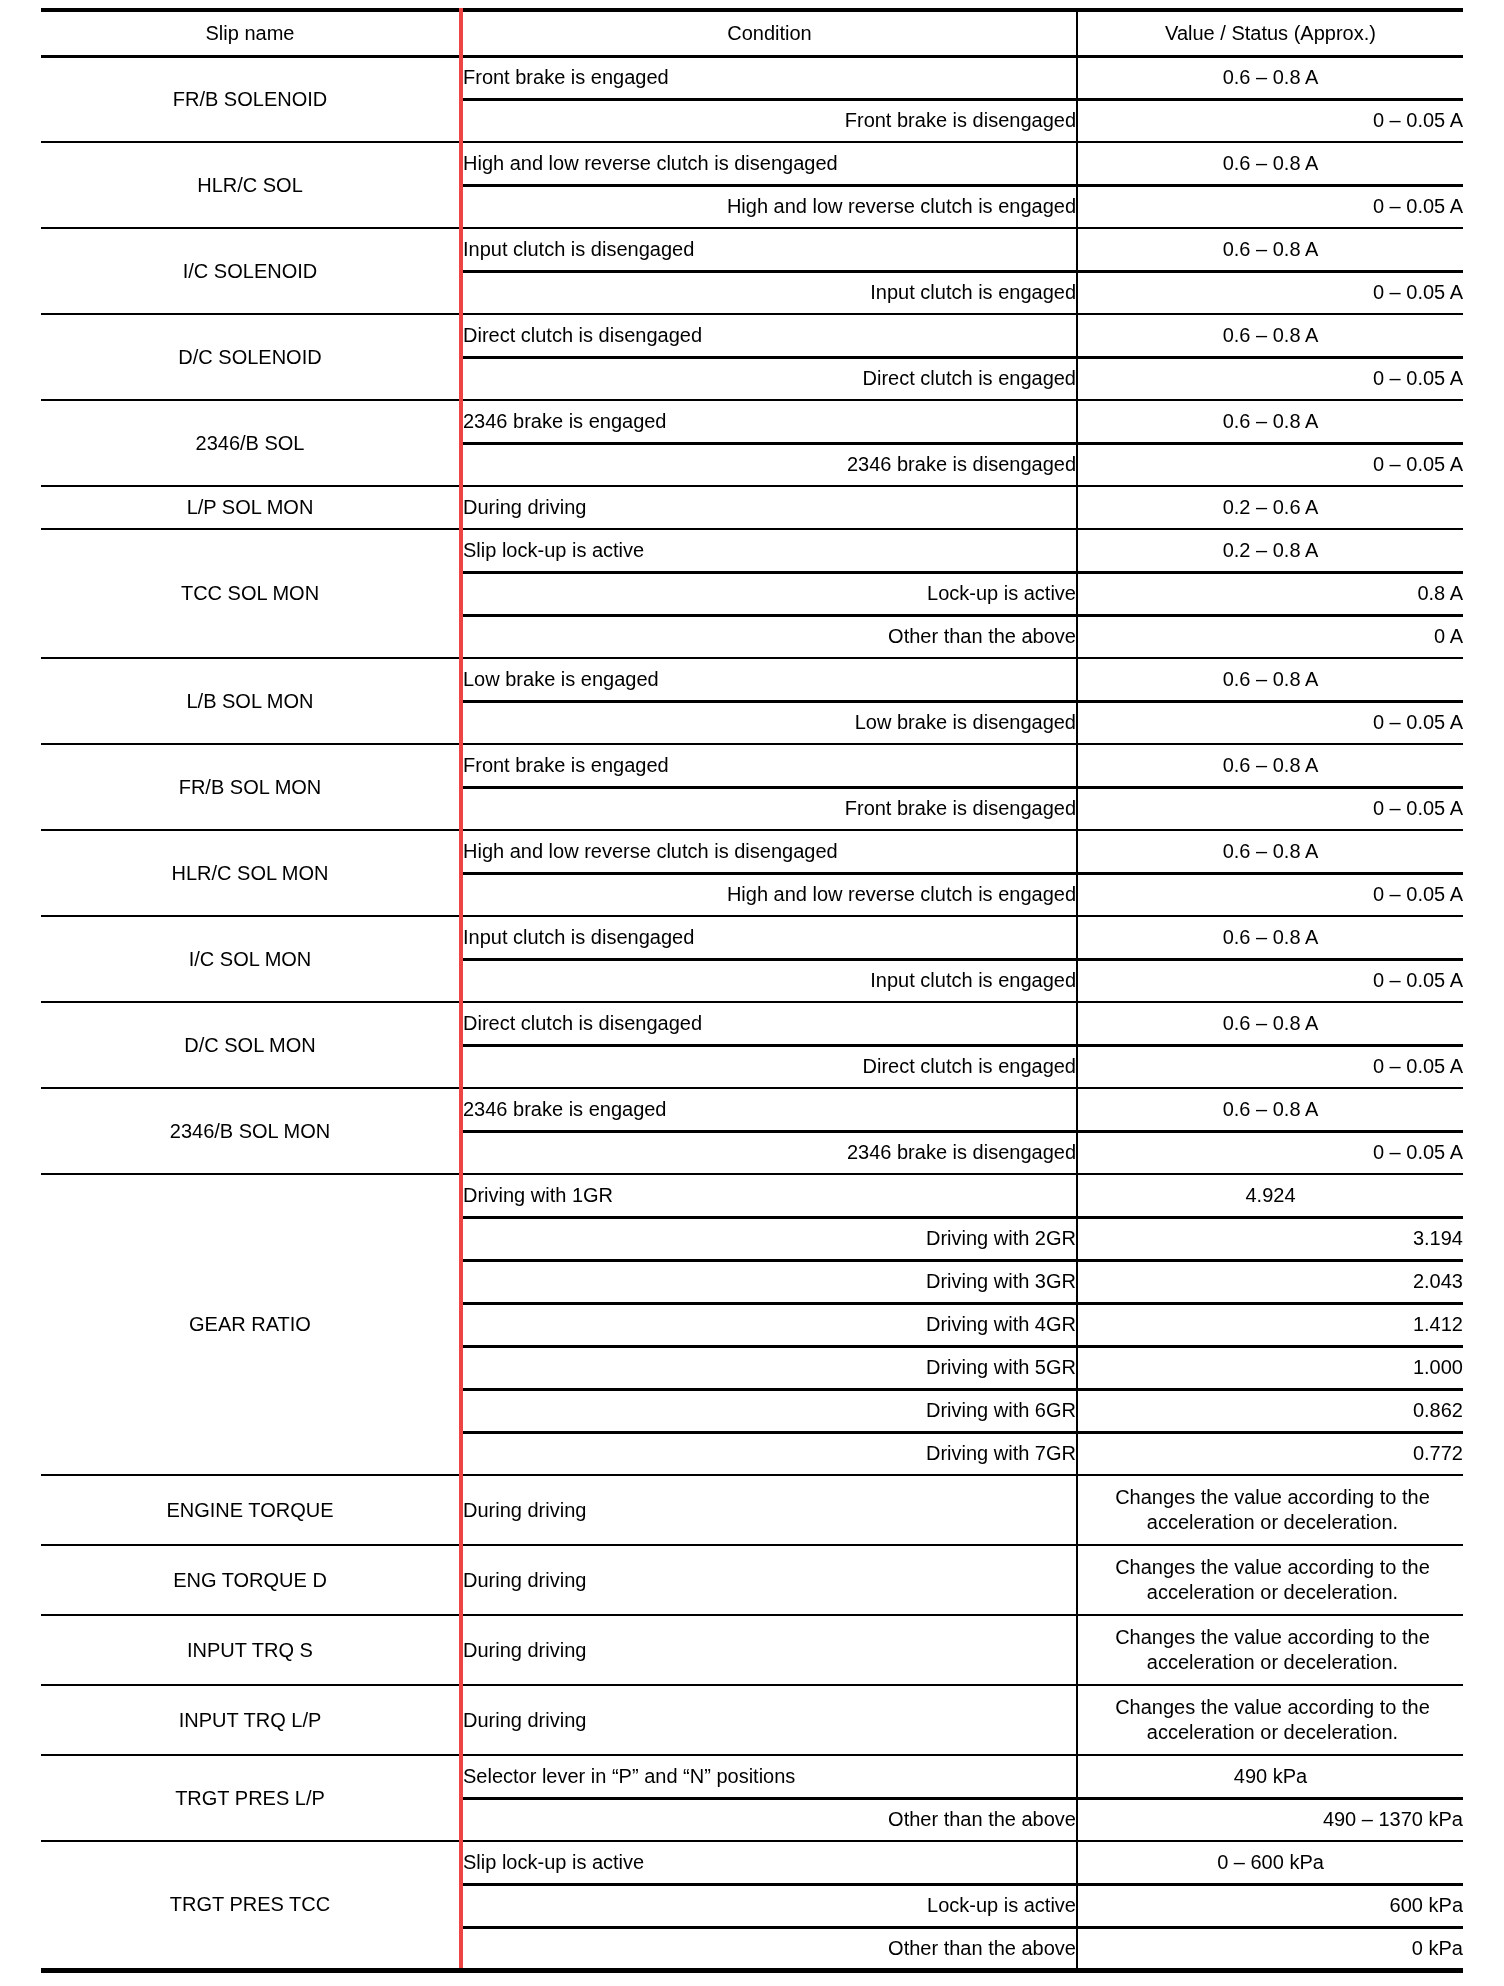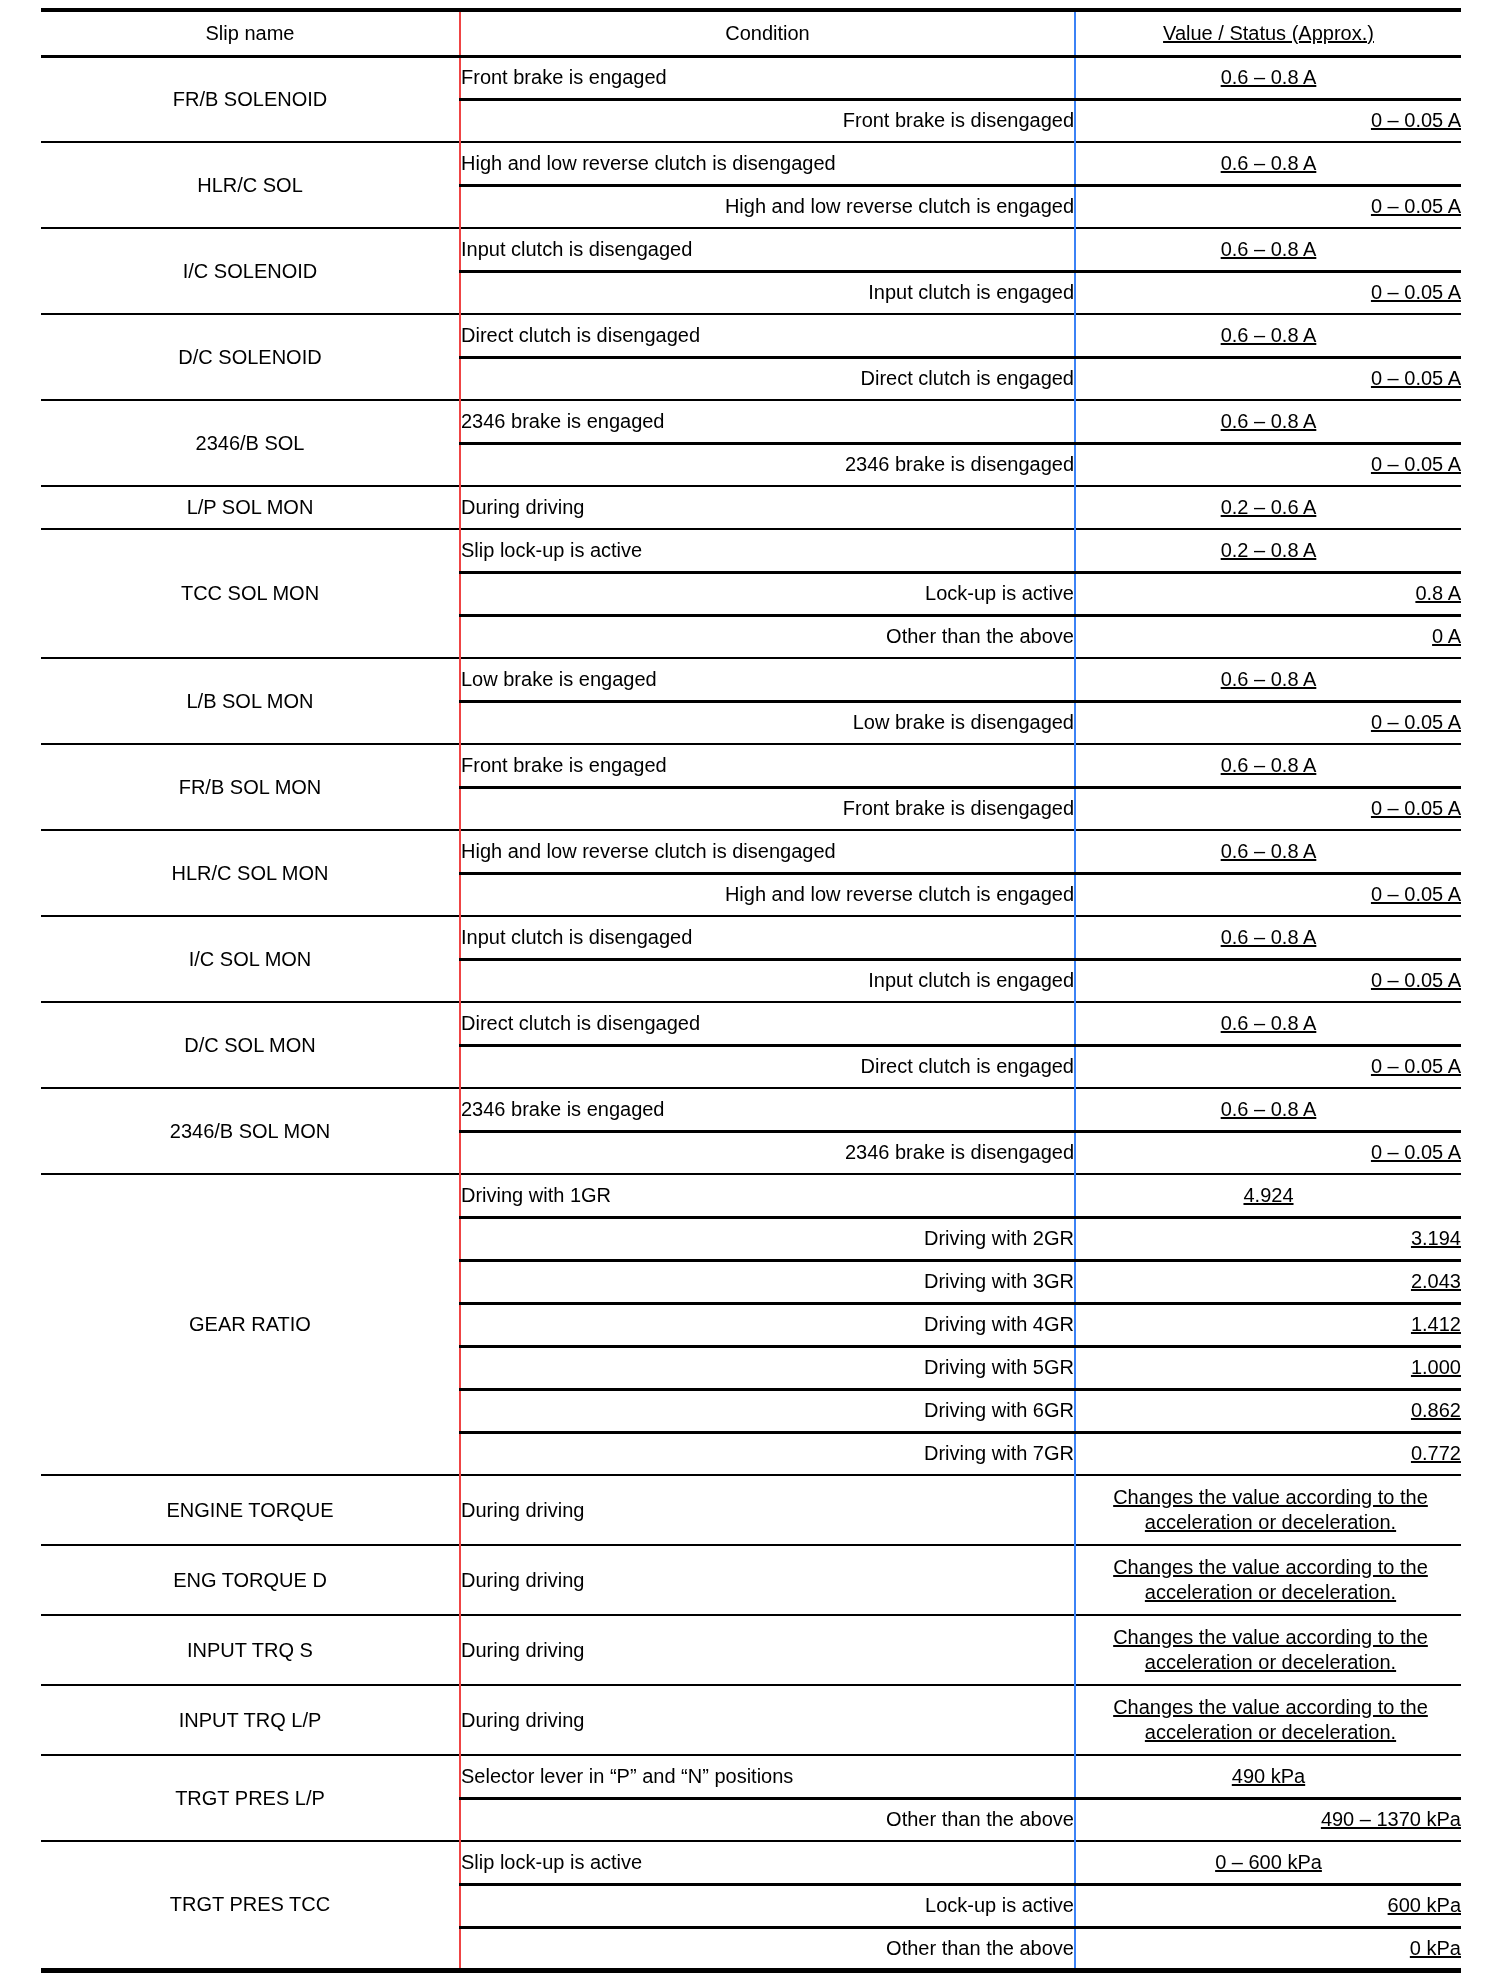--- a/index.html
+++ b/index.html
@@ -27,22 +27,22 @@
     padding: 0;
     vertical-align: middle;
     font-weight: normal;
     overflow: hidden;
   }
   .doc-table thead tr { height: 46px; }
   .doc-table thead th { border-bottom: 3px solid #000; text-align: center; }
   .doc-table tbody tr { height: 43px; }
   .doc-table tbody tr.tall { height: 70px; }
   .col-i { width: 418px; text-align: center; padding-left: 5px; }
-  .col-c { width: 613px; border-left: 2px solid #ef4444; text-align: left; padding-left: 11px; }
-  .col-v { width: 385px; border-left: 2px solid #3b82f6; text-align: center; text-decoration: underline; }
+  .col-c { width: 613px; border-left: 4px solid #ef4444; text-align: left; padding-left: 11px; }
+  .col-v { width: 385px; border-left: 2px solid #000000; text-align: center; }
   .col-v.left { text-align: center; padding-left: 10px; padding-right: 6px; }
   
   .doc-table tbody tr.inner td { border-top: 3px solid #000; text-align: right; }
   
   .doc-table tbody tr.group-start td { border-top: 2px solid #000; }
 </style>
 </head>
 <body>
 
 <table class="doc-table">

